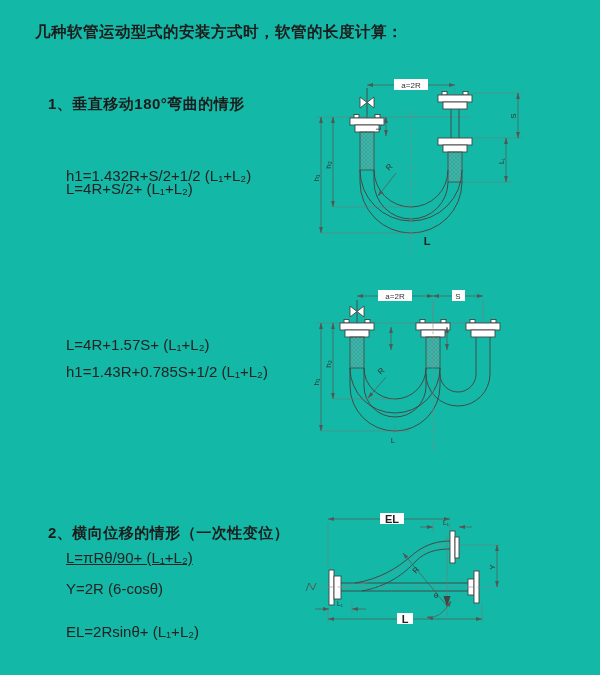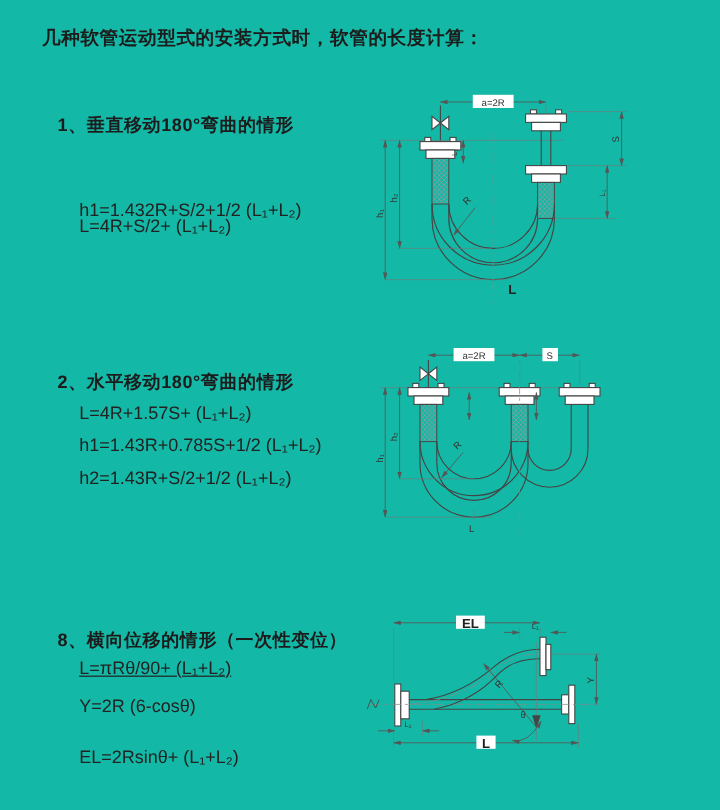--- a/index.html
+++ b/index.html
@@ -28,26 +28,24 @@
 <body>
 
 <div class="page">
 
   <div class="title">几种软管运动型式的安装方式时，软管的长度计算：</div>
 
   <div class="heading" style="top:95px;">1、垂直移动180°弯曲的情形</div>
   <div class="formula" style="top:139px;margin-top:41px;">L=4R+S/2+ (L₁+L₂)</div>
   <div class="formula" style="top:167px;">h1=1.432R+S/2+1/2 (L₁+L₂)</div>
 
-  <div class="heading" style="top:309px;">2、水平移动180°弯曲的情形</div>
   <div class="formula" style="top:336px;">L=4R+1.57S+ (L₁+L₂)</div>
   <div class="formula" style="top:363px;">h1=1.43R+0.785S+1/2 (L₁+L₂)</div>
-  <div class="formula" style="top:390px;">h2=1.43R+S/2+1/2 (L₁+L₂)</div>
-
-  <div class="heading" style="top:524px;">8、横向位移的情形（一次性变位）</div>
+
+  <div class="heading" style="top:524px;">2、横向位移的情形（一次性变位）</div>
   <div class="formula" style="top:549px;text-decoration:underline;">L=πRθ/90+ (L₁+L₂)</div>
   <div class="formula" style="top:580px;">Y=2R (6-cosθ)</div>
   <div class="formula" style="top:623px;">EL=2Rsinθ+ (L₁+L₂)</div>
 
   <svg class="diag" style="left:310px;top:70px;" width="290" height="190" viewBox="0 0 290 190">
     <defs>
       <marker id="m1" viewBox="0 0 10 6" refX="9.5" refY="3" markerWidth="9" markerHeight="5.4" orient="auto-start-reverse">
         <path d="M0,0 L10,3 L0,6 Z" fill="#555"></path>
       </marker>
       <pattern id="ht1" width="4" height="4" patternUnits="userSpaceOnUse">

